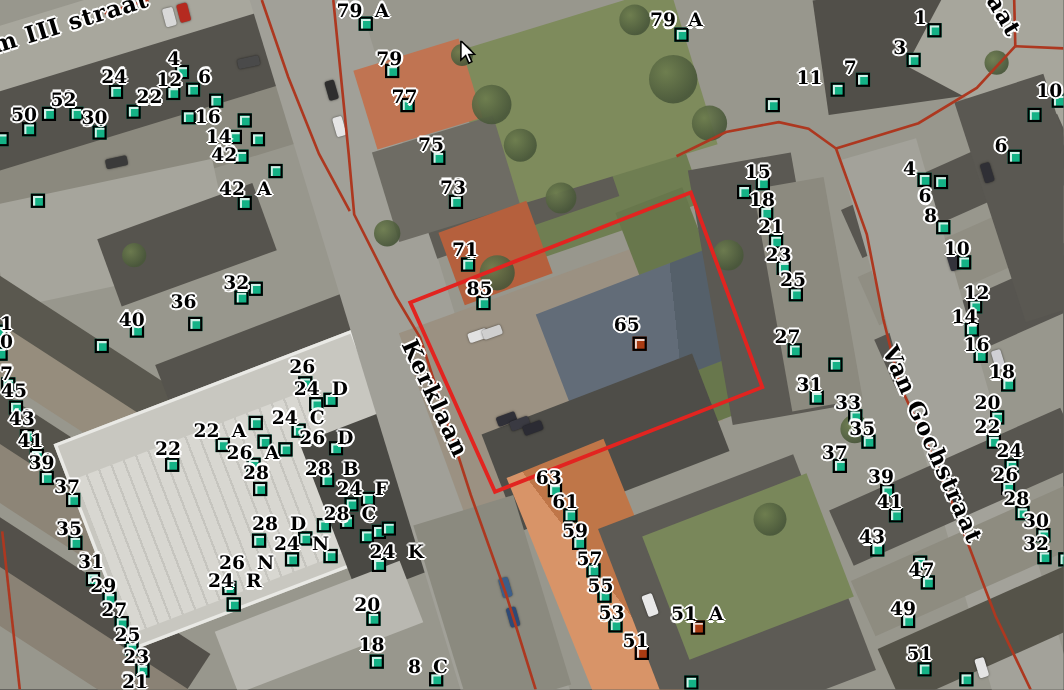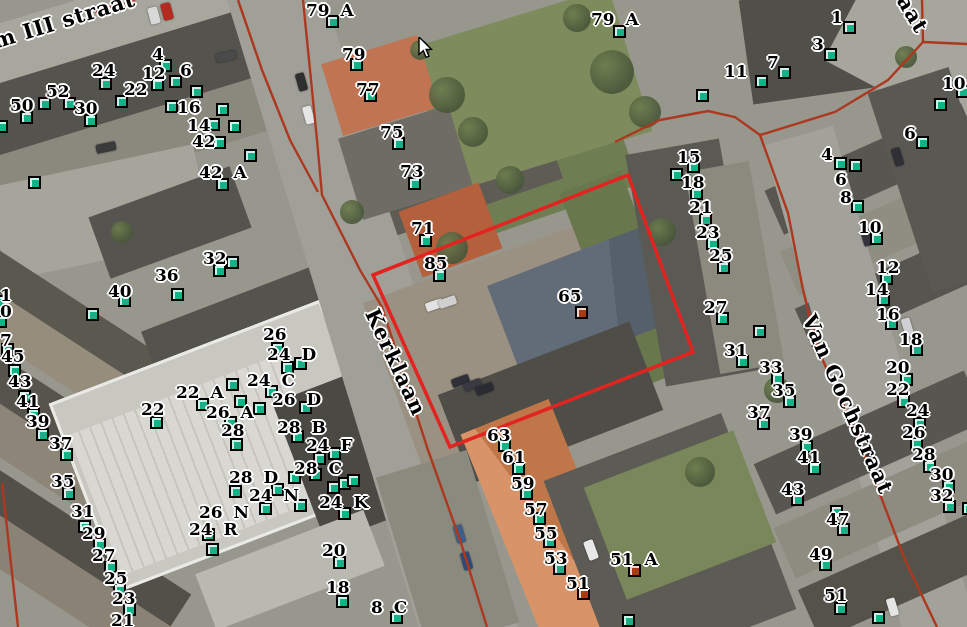--- a/index.html
+++ b/index.html
@@ -302,21 +302,21 @@
       <div class="hnum" style="left: 272px; top: 391px;">26 D</div>
       <div class="hnum" style="left: 206px; top: 404px;">26 A</div>
       <div class="hnum" style="left: 221px; top: 422px;">28</div>
       <div class="hnum" style="left: 277px; top: 419px;">28 B</div>
       <div class="hnum" style="left: 306px; top: 437px;">24 F</div>
       <div class="hnum" style="left: 294px; top: 460px;">28 C</div>
       <div class="hnum" style="left: 229px; top: 469px;">28 D</div>
       <div class="hnum" style="left: 249px; top: 487px;">24 N</div>
       <div class="hnum" style="left: 199px; top: 504px;">26 N</div>
       <div class="hnum" style="left: 189px; top: 521px;">24 R</div>
-      <div class="hnum" style="left: 319px; top: 494px;">24 K</div>
+      <div class="hnum" style="left: 336px; top: 494px;">24 K</div>
       <div class="hnum" style="left: 322px; top: 542px;">20</div>
       <div class="hnum" style="left: 326px; top: 579px;">18</div>
       <div class="hnum" style="left: 371px; top: 599px;">8 C</div>
       <div class="hnum" style="left: 306px; top: 2px;">79 A</div>
       <div class="hnum" style="left: 342px; top: 46px;">79</div>
       <div class="hnum" style="left: 356px; top: 81px;">77</div>
       <div class="hnum" style="left: 380px; top: 124px;">75</div>
       <div class="hnum" style="left: 400px; top: 163px;">73</div>
       <div class="hnum" style="left: 411px; top: 220px;">71</div>
       <div class="hnum" style="left: 424px; top: 255px;">85</div>

